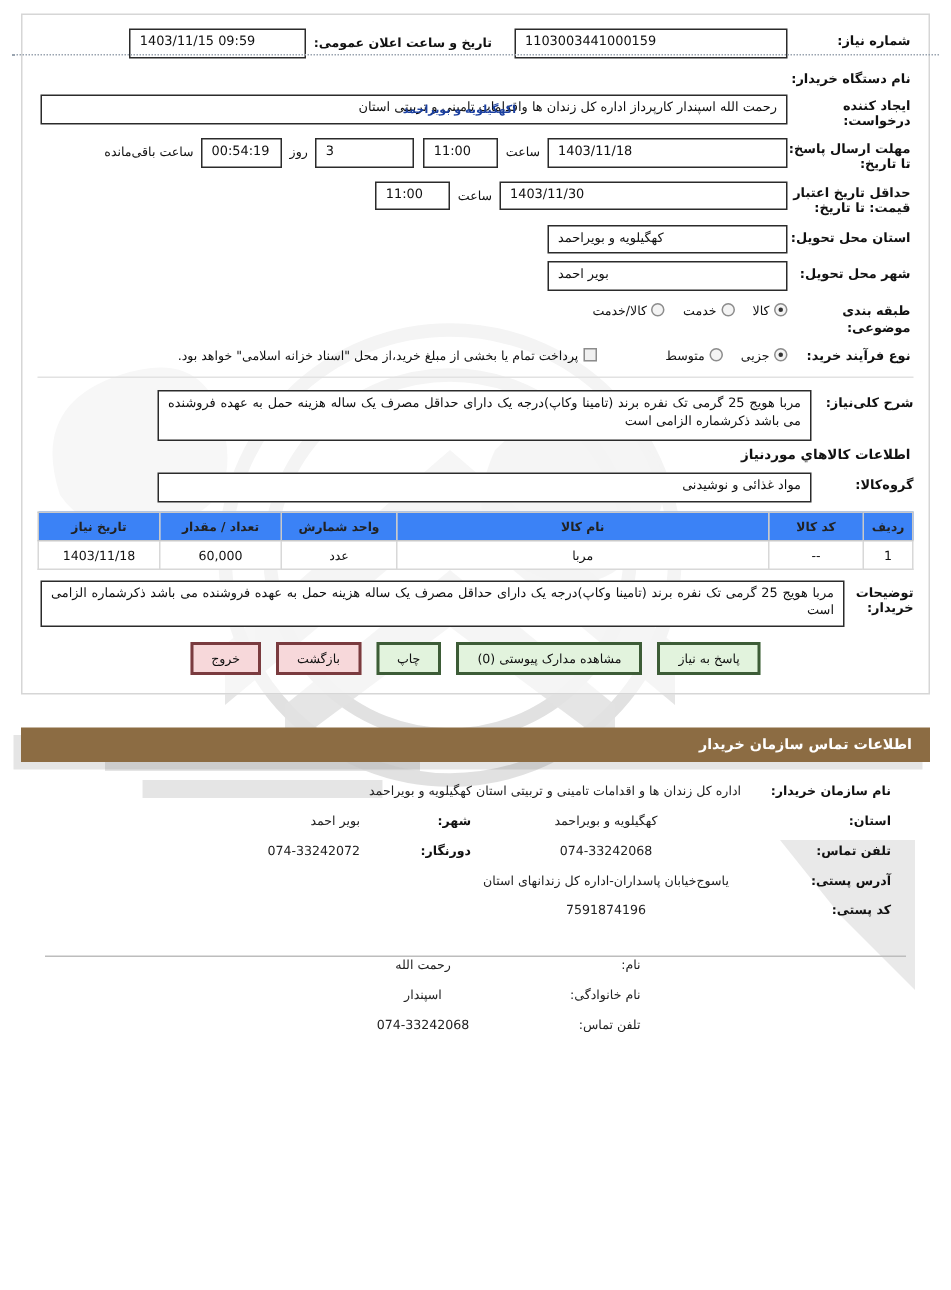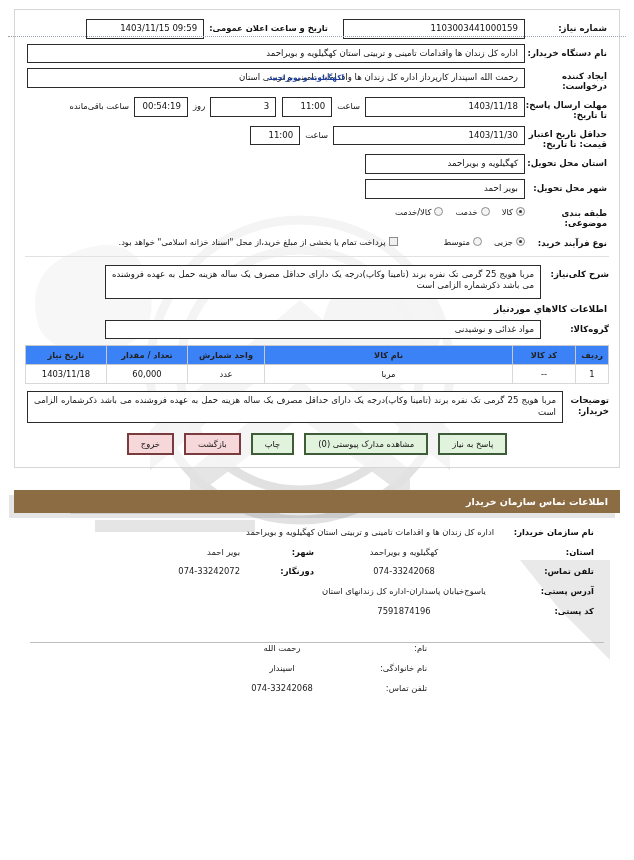--- a/index.html
+++ b/index.html
@@ -93,21 +93,21 @@
     width: 84px;
     padding-right: 2px;
   }
   .box {
     border: 1px solid #2b2b2b;
     background: #ffffff;
     min-height: 18px;
     box-sizing: border-box;
     padding: 3px 6px 3px 6px;
     font-size: 8.6px;
-    text-align: right;
+    text-align: left;
     line-height: 1.35;
     color: #111;
   }
   .box.right { text-align: right; }
   .box.ltr { direction: ltr; }
   .inline-lbl {
     font-size: 8.4px;
     padding: 4px 5px 0 5px;
     white-space: nowrap;
     color: #111;
@@ -320,21 +320,20 @@
 
     <div class="row">
       <div class="lbl lbl-w">شماره نیاز:</div>
       <div class="box ltr" style="width:182px; margin-left:10px;">1103003441000159</div>
       <div class="inline-lbl" style="font-weight:bold;">تاریخ و ساعت اعلان عمومی:</div>
       <div class="box ltr" style="width:118px;">1403/11/15 09:59</div>
     </div>
 
     <div class="row">
       <div class="lbl lbl-w">نام دستگاه خریدار:</div>
-      <div class="box right" style="flex:1; margin-left:2px;">اداره کل زندان ها واقدامات تامینی و تربیتی استان  کهگیلویه و بویراحمد</div>
     </div>
 
     <div class="row">
       <div class="lbl lbl-w" style="line-height:1.15;">ایجاد کننده درخواست:</div>
       <div class="box right" style="flex:1; margin-left:2px; position:relative;">
         <span>رحمت الله  اسپندار  کارپرداز اداره کل زندان ها واقدامات تامینی و تربیتی استان</span>
         <span class="overlap" style="position:absolute; right:180px; top:4px;margin-left:44px;">اکهگیلویه و بویراحمد</span>
       </div>
     </div>
 

